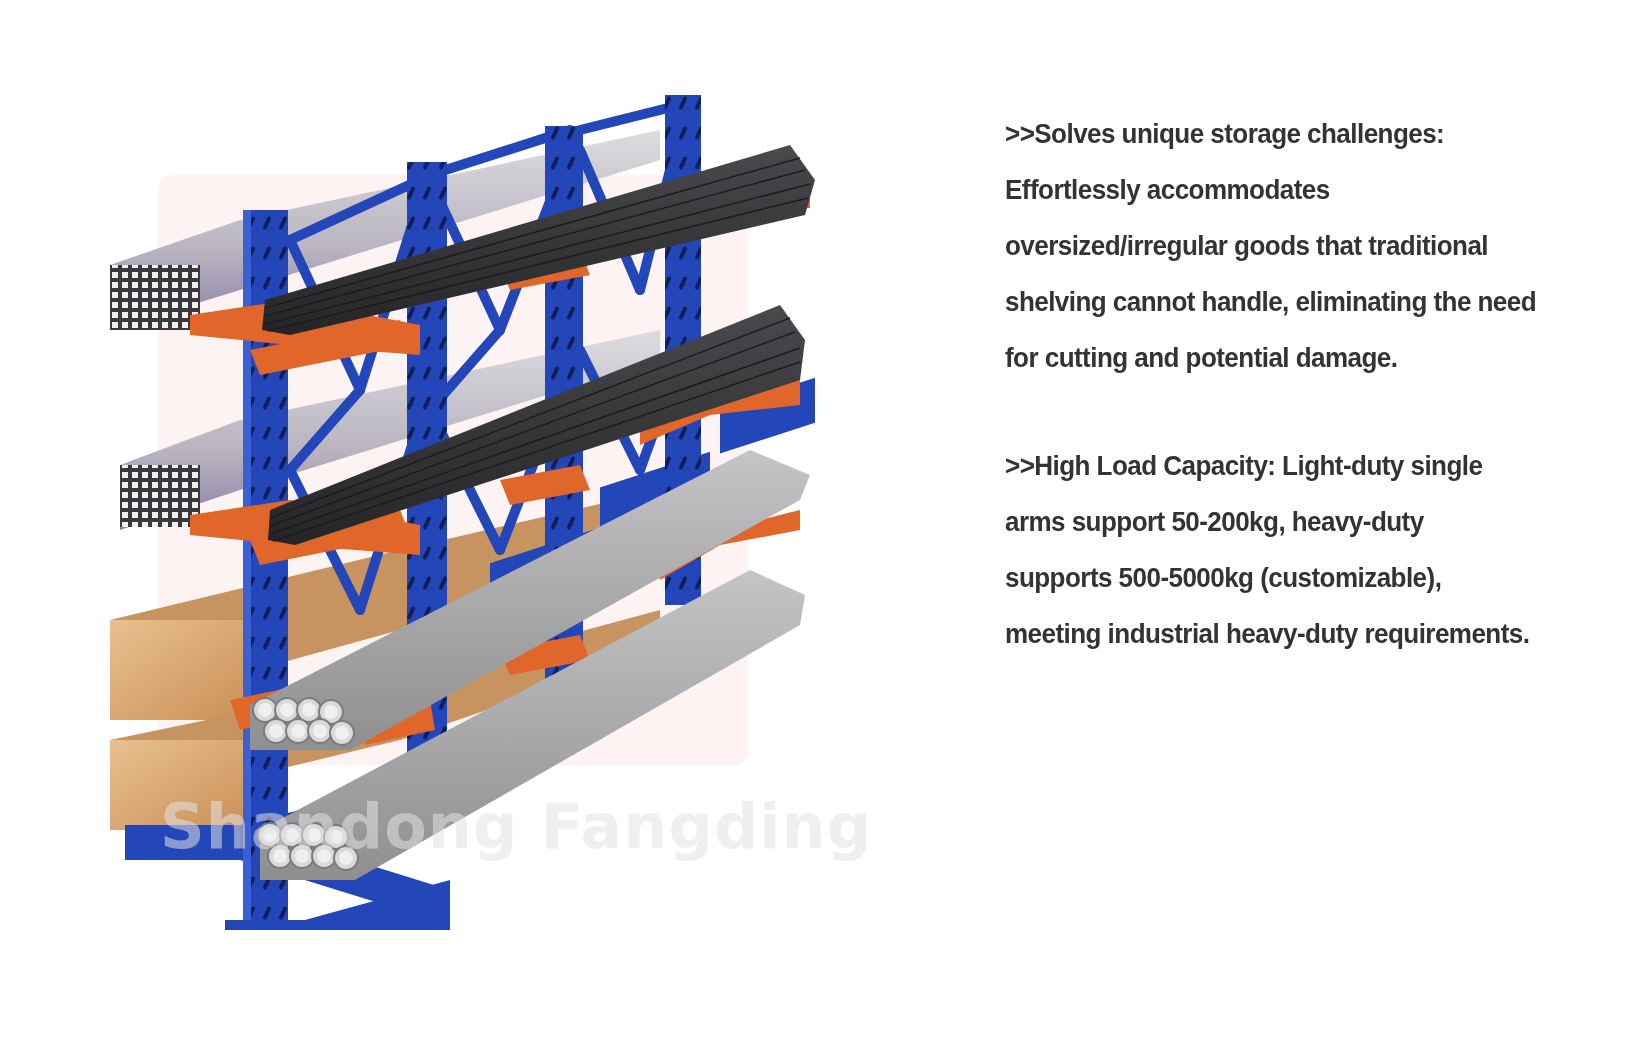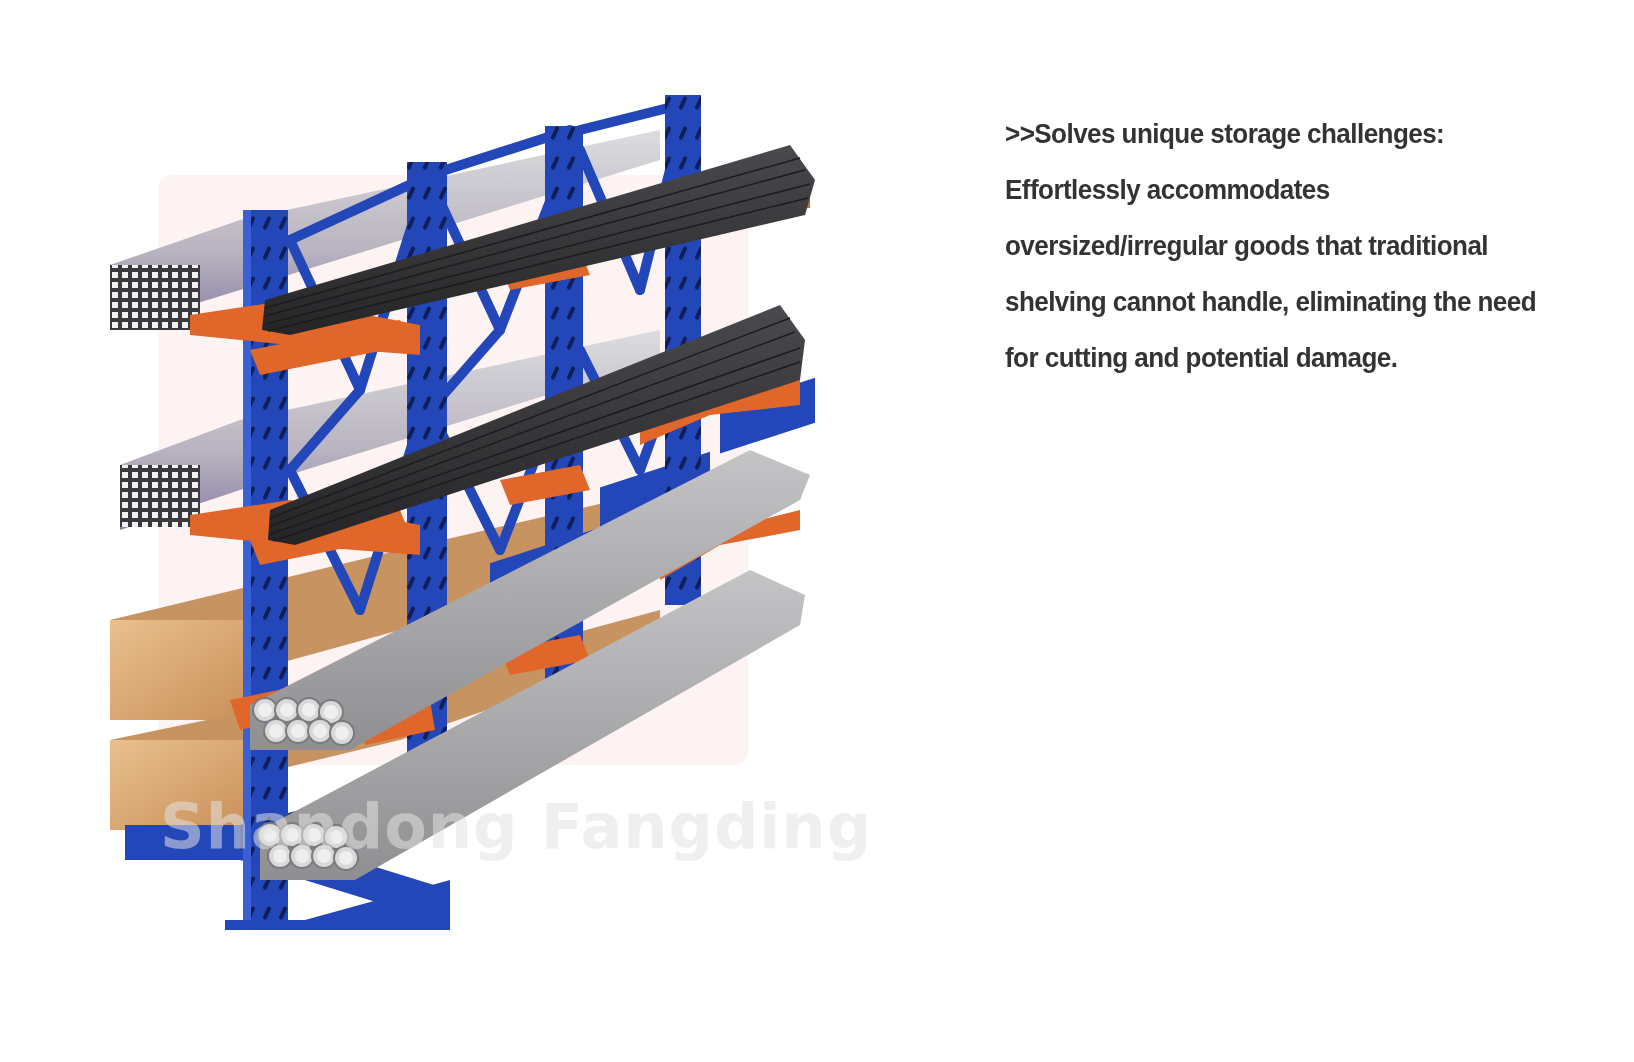--- a/index.html
+++ b/index.html
@@ -175,13 +175,19 @@
 <div class="watermark">Shandong Fangding</div>
 
 <div class="text-panel">
   <div class="feature">
     <p>&gt;&gt;Solves unique storage challenges:</p>
     <p>Effortlessly accommodates</p>
     <p>oversized/irregular goods that traditional</p>
     <p>shelving cannot handle, eliminating the need</p>
     <p>for cutting and potential damage.</p>
   </div>
+  <div class="feature">
+    <p>&gt;&gt;High Load Capacity: Light-duty single</p>
+    <p>arms support 50-200kg, heavy-duty</p>
+    <p>supports 500-5000kg (customizable),</p>
+    <p>meeting industrial heavy-duty requirements.</p>
+  </div>
 </div>
 
 </body></html>

